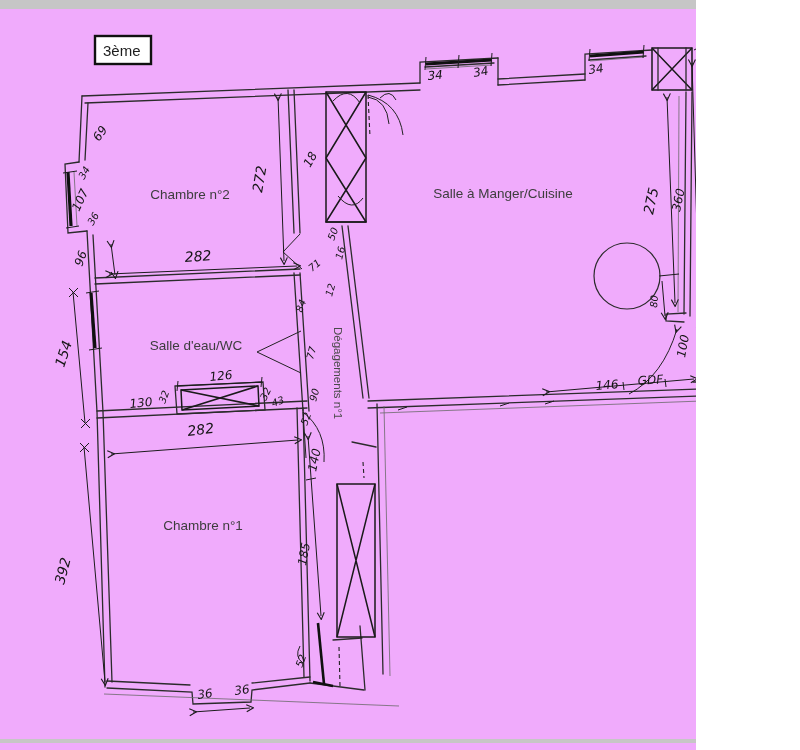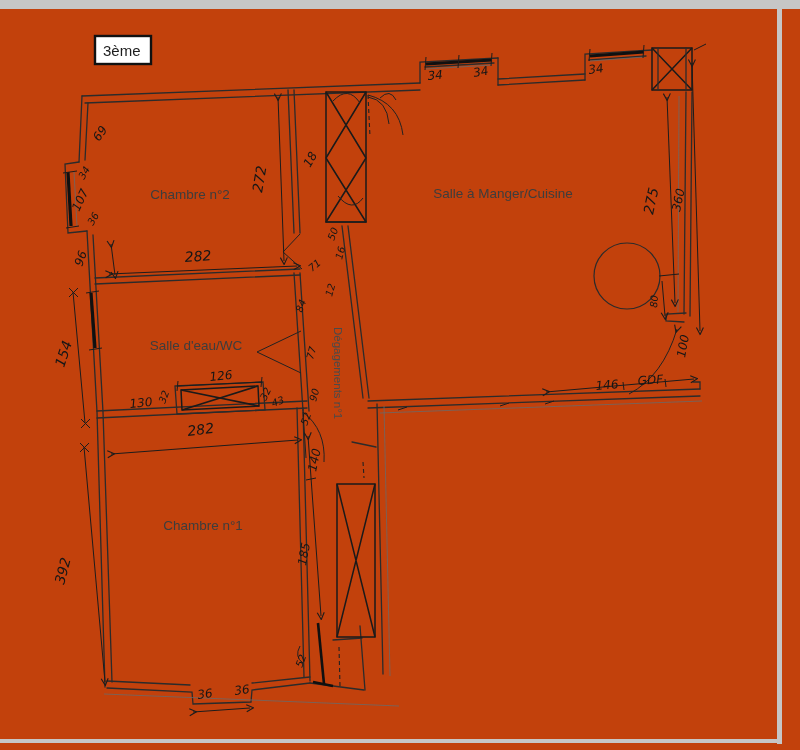--- a/index.html
+++ b/index.html
@@ -1,16 +1,16 @@
 <!DOCTYPE html>
 <html><head>
 <meta charset="utf-8">
 <style>
   html,body{margin:0;padding:0;background:#fff;}
-  #stage{position:relative;width:800px;height:750px;background:#c2410c;overflow:hidden;
+  #stage{position:relative;width:696px;height:750px;background:#f0abfc;overflow:hidden;
          font-family:"Liberation Sans",sans-serif;}
   svg{display:block}
   
   .wall{stroke:#2b2b2b;stroke-width:1.3;fill:none;stroke-linecap:round}
   .wallthin{stroke:#6a6a6a;stroke-width:.8;fill:none}
   .thick{stroke:#101010;stroke-width:3.2;fill:none}
   .leaf{stroke:#101010;stroke-width:2.6;fill:none}
   .dim{stroke:#1c1c1c;stroke-width:1;fill:none}
   .hatch{stroke:#1a1a1a;stroke-width:1.5;fill:none}
   .dash{stroke:#222;stroke-width:1.1;stroke-dasharray:4 3;fill:none}

